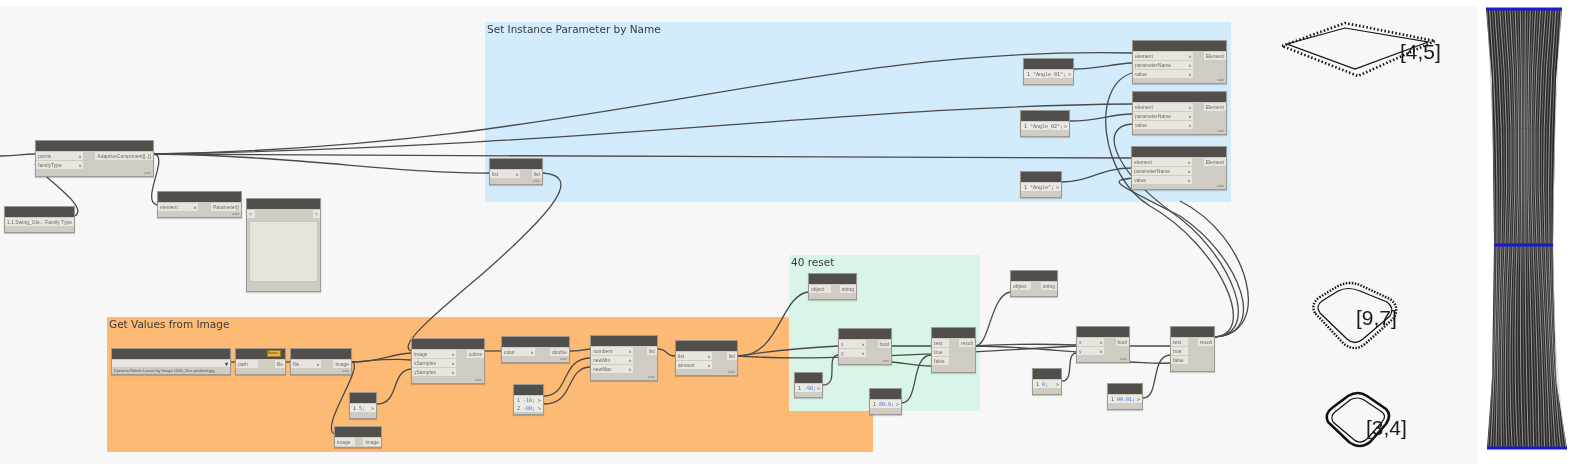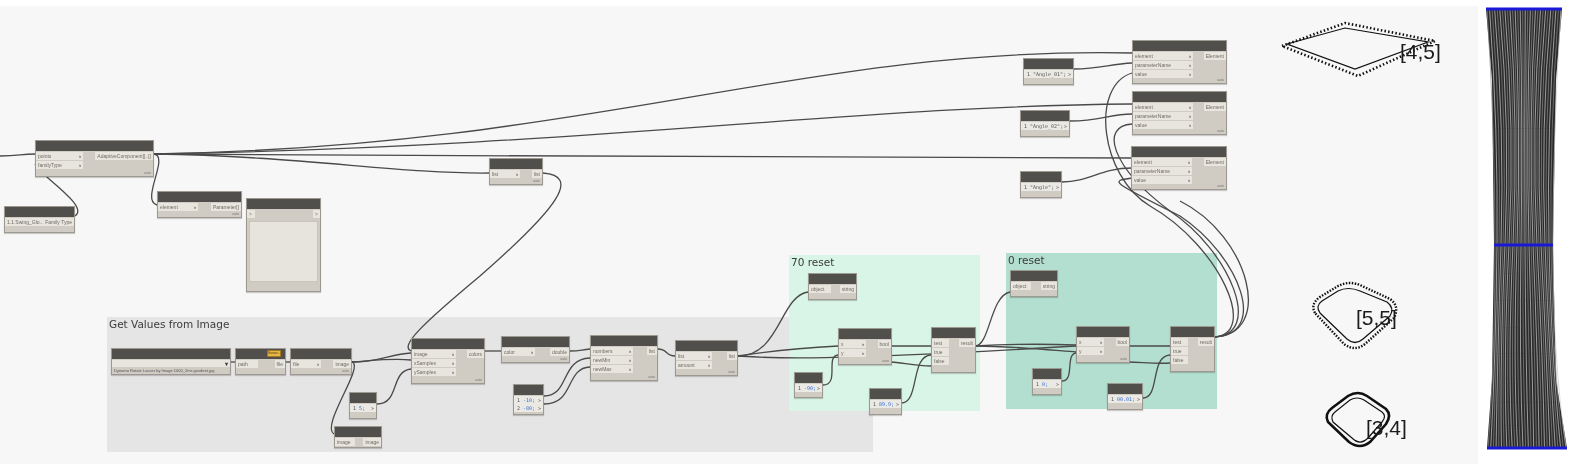--- a/index.html
+++ b/index.html
@@ -28,28 +28,28 @@
 
   .label3d { position: absolute; font-size: 21px; color: #1b1b1b; font-family: "Liberation Sans", sans-serif; white-space: nowrap; }
 
   #tower-panel { position: absolute; left: 1478px; top: 0; width: 100px; height: 470px; background: #ffffff; }
 </style>
 </head>
 <body>
 
 <div id="canvas">
 
-  <div class="group" style="left:107px;top:311px;width:766px;height:135px;background:#e5e5e5;">
+  <div class="group" style="left:485px;top:16px;width:746px;height:180px;background:#d2ecfb;">
+    <div class="gtitle">Set Instance Parameter by Name</div>
+  </div>
+  <div class="group" style="left:107px;top:311px;width:766px;height:135px;background:#fdba74;">
     <div class="gtitle">Get Values from Image</div>
   </div>
   <div class="group" style="left:789px;top:249px;width:191px;height:156px;background:#d9f5e7;">
-    <div class="gtitle">70 reset</div>
-  </div>
-  <div class="group" style="left:1006px;top:247px;width:211px;height:156px;background:#b2dfcf;">
-    <div class="gtitle">0 reset</div>
+    <div class="gtitle">40 reset</div>
   </div>
 
   <svg id="wires" viewBox="0 0 1478 458">
     <g fill="none" stroke="#4a4a4a" stroke-width="1.3">
       <path d="M0,150 C20,150 20,148 35,148"></path>
       <path d="M75,210 C90,200 40,170 35,158"></path>
       <path d="M154,148 C170,150 140,195 157,199"></path>
       <path d="M154,148 C600,140 800,40 1132,47"></path>
       <path d="M154,148 C600,140 850,100 1132,98"></path>
       <path d="M154,148 C500,150 900,152 1132,152"></path>
@@ -287,21 +287,21 @@
     <g fill="none" stroke="#111" stroke-width="1.2">
       <path d="M27,38 L85,22 L168,36 L95,63 Z"></path>
       <path d="M22,40 L85,17 L175,35 L98,70 Z" stroke-dasharray="1.5,2.2" stroke-width="2.6"></path>
       <path d="M60,307 Q55,300 62,295 L78,285 Q88,280 100,285 L127,296 Q135,302 130,310 L103,333 Q95,340 87,333 Z"></path>
       <path d="M55,307 Q50,298 60,291 L78,280 Q90,274 102,280 L130,293 Q140,300 134,312 L105,338 Q95,346 84,338 Z" stroke-dasharray="1.5,1.5" stroke-width="2.4"></path>
       <path d="M73,416 Q70,410 75,406 L90,394 Q97,390 104,394 L122,406 Q127,410 122,416 L108,432 Q100,440 92,432 Z"></path>
       <path d="M68,416 Q64,408 72,402 L88,390 Q98,384 107,390 L126,403 Q132,409 126,418 L110,436 Q100,444 89,436 Z" stroke-width="2.6"></path>
     </g>
   </svg>
   <div class="label3d" style="left:1400px;top:34px;">[4,5]</div>
-  <div class="label3d" style="left:1356px;top:300px;">[5,5]</div>
+  <div class="label3d" style="left:1356px;top:300px;">[9,7]</div>
   <div class="label3d" style="left:1366px;top:410px;">[3,4]</div>
 </div>
 
 <div id="tower-panel">
   <svg id="tower" width="100" height="470" viewBox="0 0 100 470">
       <path d="M8,9 L84,9 L78,80 L75,245 L78,380 L89,448 L9,448 L14,380 L16,245 L14,80 Z" fill="#2a2a2a"></path>
       <path d="M9,9 Q17,130 17,245 Q17,360 10,448" stroke="#8a8a8a" stroke-width="0.7" fill="none"></path>
       <path d="M11.551724137931034,9 Q20.289822641266145,130 19,245 Q17.710177358733855,360 12.689655172413794,448" stroke="#cfcfcf" stroke-width="0.7" fill="none"></path>
       <path d="M14.103448275862068,9 Q23.519334609361586,130 21,245 Q18.480665390638414,360 15.379310344827587,448" stroke="#8a8a8a" stroke-width="0.7" fill="none"></path>
       <path d="M16.655172413793103,9 Q26.63104529116259,130 23,245 Q19.36895470883741,360 18.06896551724138,448" stroke="#cfcfcf" stroke-width="0.7" fill="none"></path>

